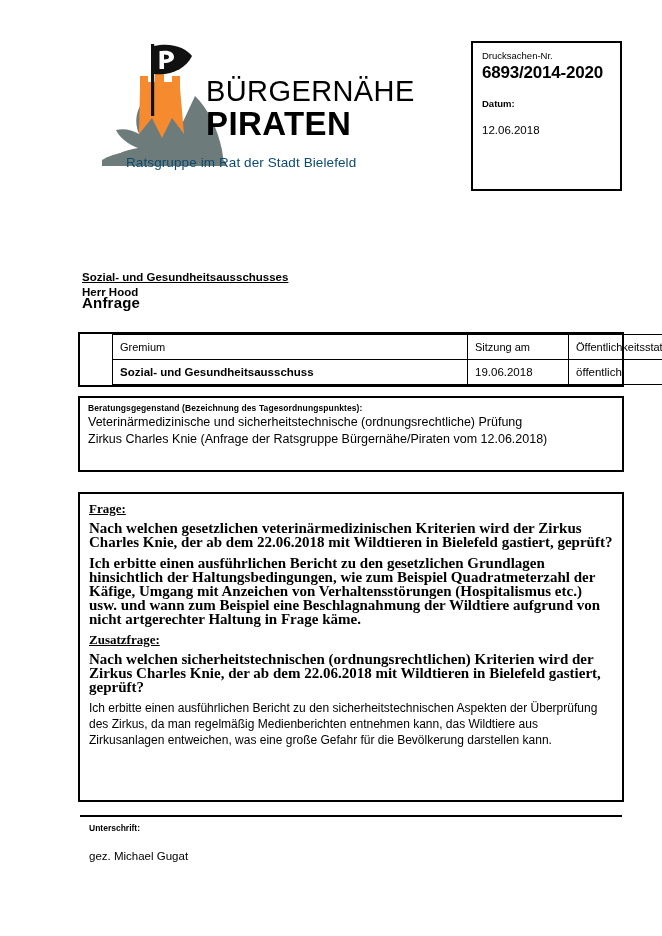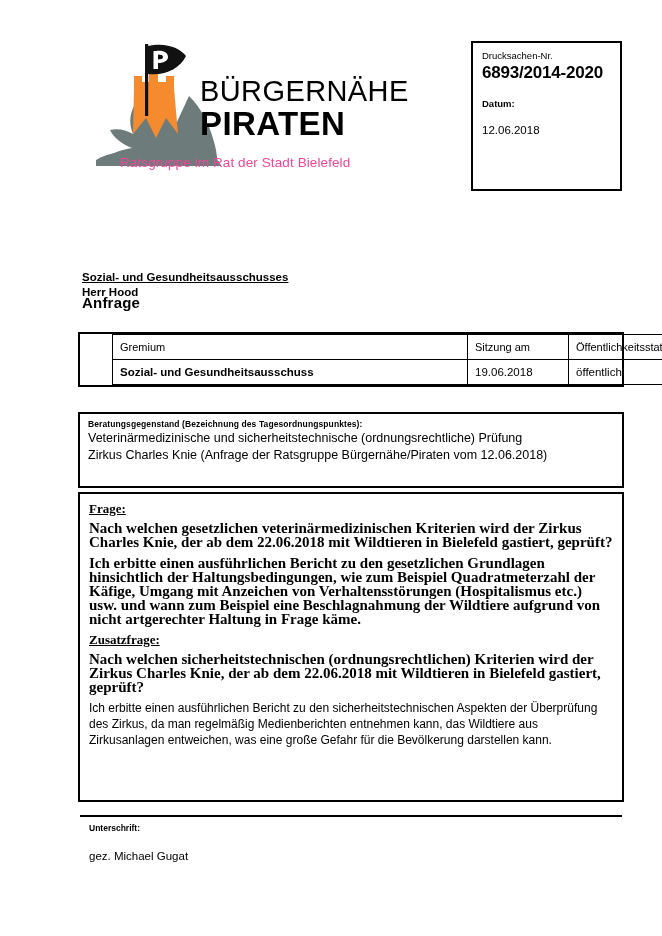--- a/index.html
+++ b/index.html
@@ -28,21 +28,21 @@
   .header {
     position: absolute;
     left: 0;
     top: 0;
     width: 662px;
     height: 200px;
   }
 
   .logo-block {
     position: absolute;
-    left: 92px;
+    left: 98px;
     top: 38px;
     width: 320px;
     height: 145px;
   }
 
   .logo-mark {
     position: absolute;
     left: 0;
     top: 0;
     width: 132px;
@@ -74,21 +74,21 @@
   }
   .wm-line3 {
     position: absolute;
     left: -80px;
     top: 79px;
     font-family: "Liberation Sans", sans-serif;
     font-size: 13.5px;
     font-weight: 400;
     letter-spacing: 0.1px;
     white-space: nowrap;
-    color: #ec4899;
+    color: #0c4a6e;
   }
 
   
   .docbox {
     position: absolute;
     left: 471px;
     top: 41px;
     width: 151px;
     height: 150px;
     border: 2px solid #000000;
@@ -176,21 +176,21 @@
   .gremium-table tr.body-row td.plain {
     font-weight: 400;
     font-size: 11.5px;
   }
   .col-gremium { width: 340px; }
   .col-sitzung { width: 86px; }
   .col-status  { width: 118px; }
 
   
   .berat-box {
-    top: 412px;
+    top: 396px;
     width: 546px;
     height: 76px;
     padding: 5px 8px 0 8px;
   }
   .berat-label {
     font-size: 8.5px;
     font-weight: bold;
     line-height: 11px;
     letter-spacing: 0.1px;
   }

